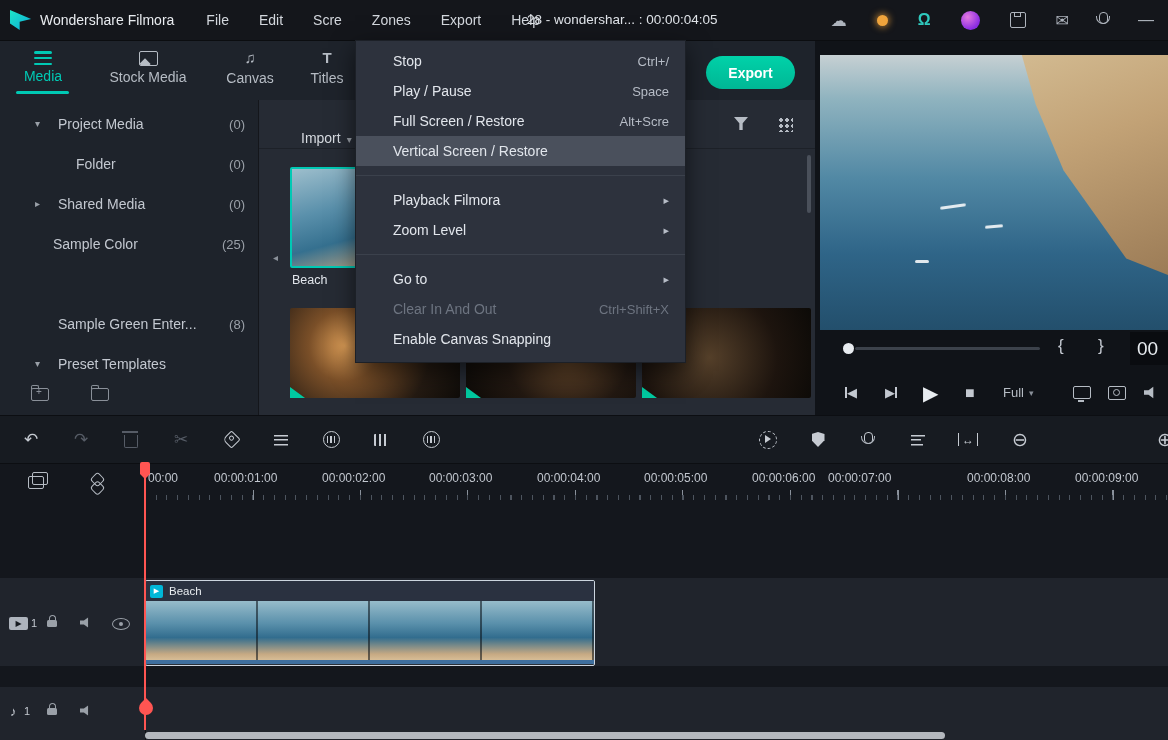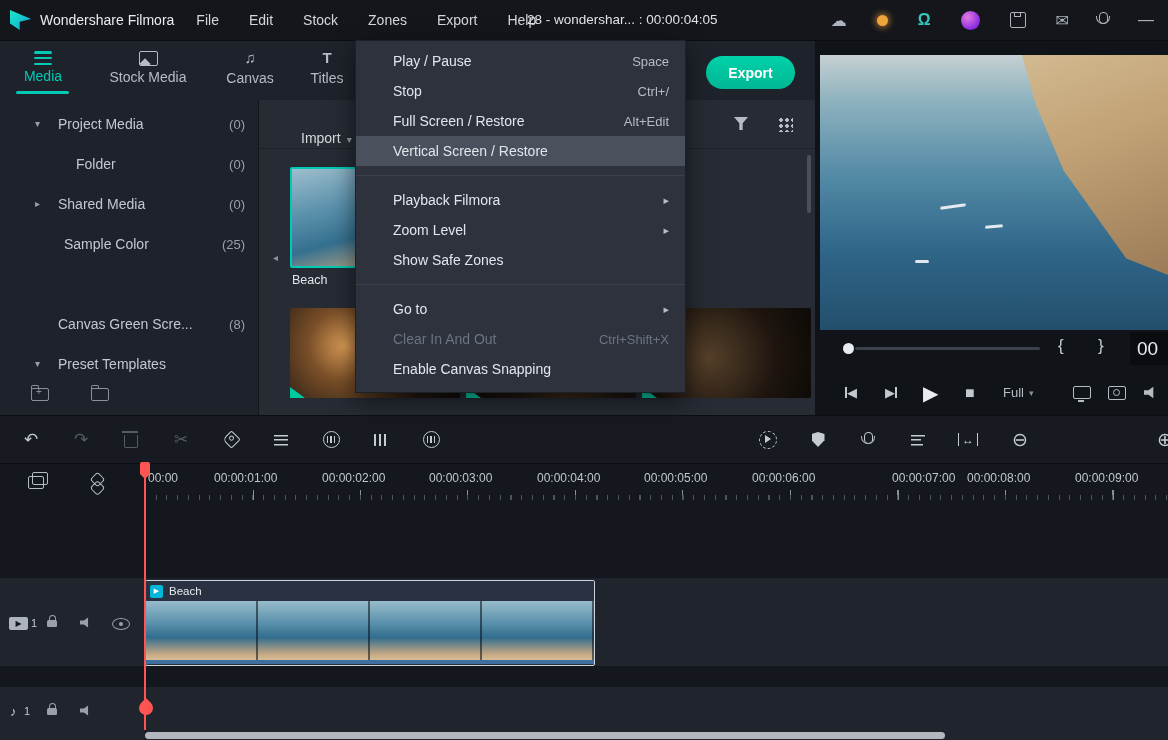--- a/index.html
+++ b/index.html
@@ -171,23 +171,23 @@
   .playhead-pin{position:absolute;left:139px;top:701px;width:14px;height:14px;background:#ff5552;
     border-radius:0 50% 50% 50%;transform:rotate(45deg);z-index:31;cursor:grab}
   .hscroll{position:absolute;left:145px;top:732px;width:800px;height:7px;background:#b4b8be;border-radius:4px;cursor:pointer}
 </style>
 </head>
 <body>
 
 <div class="titlebar">
   <div class="logo"></div>
   <span class="appname">Wondershare Filmora</span>
-  <span class="tmenu" style="margin-left:22px">File</span>
+  <span class="tmenu" style="margin-left:32px">File</span>
   <span class="tmenu">Edit</span>
-  <span class="tmenu">Stock</span>
+  <span class="tmenu">Scre</span>
   <span class="tmenu">Zones</span>
   <span class="tmenu">Export</span>
   <span class="tmenu">Help</span>
   <span class="proj">28 - wondershar... : 00:00:04:05</span>
   <div class="tbicons">
     <span class="g">☁</span>
     <span class="i-bulb"></span>
     <span class="g i-headset">Ω</span>
     <span class="i-avatar"></span>
     <span class="i-save"></span>
@@ -231,25 +231,25 @@
   <div class="side-item" style="top:45px">
     <span class="lbl" style="left:76px">Folder</span>
     <span class="cnt">(0)</span>
   </div>
   <div class="side-item" style="top:85px">
     <span class="tri">▸</span>
     <span class="lbl" style="left:58px">Shared Media</span>
     <span class="cnt">(0)</span>
   </div>
   <div class="side-item" style="top:125px">
-    <span class="lbl" style="left:64px">Sample Color</span>
+    <span class="lbl" style="left:53px">Sample Color</span>
     <span class="cnt">(25)</span>
   </div>
   <div class="side-item" style="top:205px">
-    <span class="lbl" style="left:58px">Canvas Green Scre...</span>
+    <span class="lbl" style="left:58px">Sample Green Enter...</span>
     <span class="cnt">(8)</span>
   </div>
   <div class="side-item" style="top:245px">
     <span class="tri">▾</span>
     <span class="lbl" style="left:58px">Preset Templates</span>
   </div>
   <div style="position:absolute;left:31px;top:286px" class="i-folderplus"></div>
   <div style="position:absolute;left:91px;top:286px" class="i-folder"></div>
 </div>
 
@@ -304,45 +304,42 @@
   <div class="pc" style="left:293px">
       <span class="i-camera"></span>
     </div>
   <div class="pc" style="left:329px">
       <span class="i-speaker"></span>
     </div>
 </div>
 
 <div class="vmenu">
   <div class="mi">
+    <span>Stop</span>
+    <span class="sc">Ctrl+/</span>
+  </div>
+  <div class="mi">
     <span>Play / Pause</span>
     <span class="sc">Space</span>
   </div>
   <div class="mi">
-    <span>Stop</span>
-    <span class="sc">Ctrl+/</span>
-  </div>
-  <div class="mi">
     <span>Full Screen / Restore</span>
-    <span class="sc">Alt+Edit</span>
+    <span class="sc">Alt+Scre</span>
   </div>
   <div class="mi hl">
     <span>Vertical Screen / Restore</span>
   </div>
   <div class="msep"></div>
   <div class="mi">
     <span>Playback Filmora</span>
     <span class="sub">▸</span>
   </div>
   <div class="mi">
     <span>Zoom Level</span>
     <span class="sub">▸</span>
-  </div>
-  <div class="mi">
-    <span>Show Safe Zones</span>
   </div>
   <div class="msep"></div>
   <div class="mi">
     <span>Go to</span>
     <span class="sub">▸</span>
   </div>
   <div class="mi dis">
     <span>Clear In And Out</span>
     <span class="sc">Ctrl+Shift+X</span>
   </div>
@@ -401,21 +398,21 @@
   <div style="position:absolute;left:28px;top:14px" class="i-manage"></div>
   <div style="position:absolute;left:92px;top:12px" class="i-link"></div>
 </div>
 <span class="rlab" style="left:148px">00:00</span>
 <span class="rlab" style="left:214px">00:00:01:00</span>
 <span class="rlab" style="left:322px">00:00:02:00</span>
 <span class="rlab" style="left:429px">00:00:03:00</span>
 <span class="rlab" style="left:537px">00:00:04:00</span>
 <span class="rlab" style="left:644px">00:00:05:00</span>
 <span class="rlab" style="left:752px">00:00:06:00</span>
-<span class="rlab" style="left:892px">00:00:07:00</span>
+<span class="rlab" style="left:828px">00:00:07:00</span>
 <span class="rlab" style="left:967px">00:00:08:00</span>
 <span class="rlab" style="left:1075px">00:00:09:00</span>
 <div class="ticks-major"></div>
 <div class="ticks-minor"></div>
 
 <div class="track-row" style="top:578px;height:88px"></div>
 <div class="track-row" style="top:687px;height:53px"></div>
 <div class="hdr-sep"></div>
 
 <div class="vbadge" style="left:9px;top:617px">

